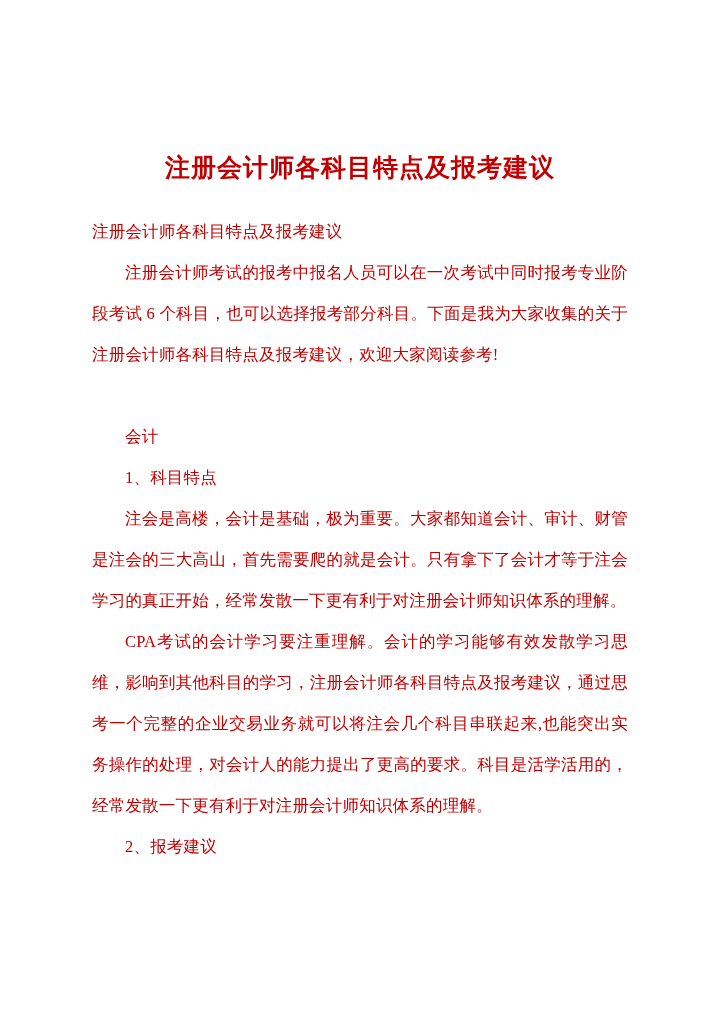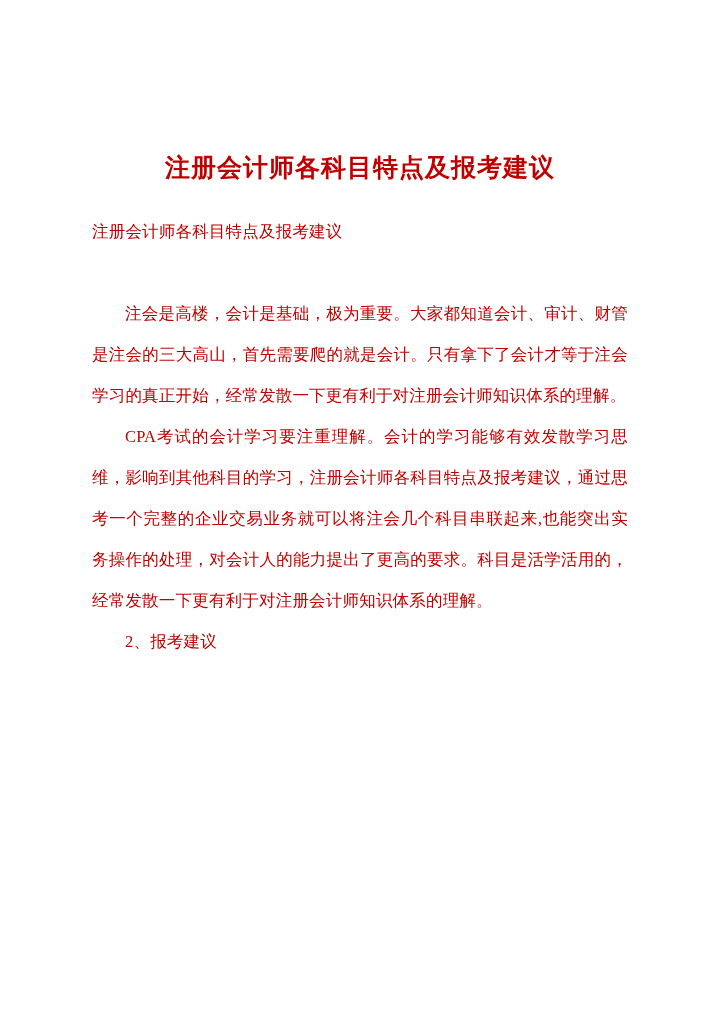--- a/index.html
+++ b/index.html
@@ -54,18 +54,21 @@
   }
 </style>
 </head>
 <body>
 
 <div class="page">
   <h1 class="doc-title">注册会计师各科目特点及报考建议</h1>
 
   <div class="body-block">
     <p class="noindent">注册会计师各科目特点及报考建议</p>
+    <p class="indent">注册会计师考试的报考中报名人员可以在一次考试中同时报考专业阶段考试 6 个科目，也可以选择报考部分科目。下面是我为大家收集的关于注册会计师各科目特点及报考建议，欢迎大家阅读参考!</p>
     <div class="spacer"></div>
+    <p class="indent">会计</p>
+    <p class="indent">1、科目特点</p>
     <p class="indent">注会是高楼，会计是基础，极为重要。大家都知道会计、审计、财管是注会的三大高山，首先需要爬的就是会计。只有拿下了会计才等于注会学习的真正开始，经常发散一下更有利于对注册会计师知识体系的理解。</p>
     <p class="indent">CPA考试的会计学习要注重理解。会计的学习能够有效发散学习思维，影响到其他科目的学习，注册会计师各科目特点及报考建议，通过思考一个完整的企业交易业务就可以将注会几个科目串联起来,也能突出实务操作的处理，对会计人的能力提出了更高的要求。科目是活学活用的，经常发散一下更有利于对注册会计师知识体系的理解。</p>
     <p class="indent">2、报考建议</p>
   </div>
 </div>
 
 </body></html>

